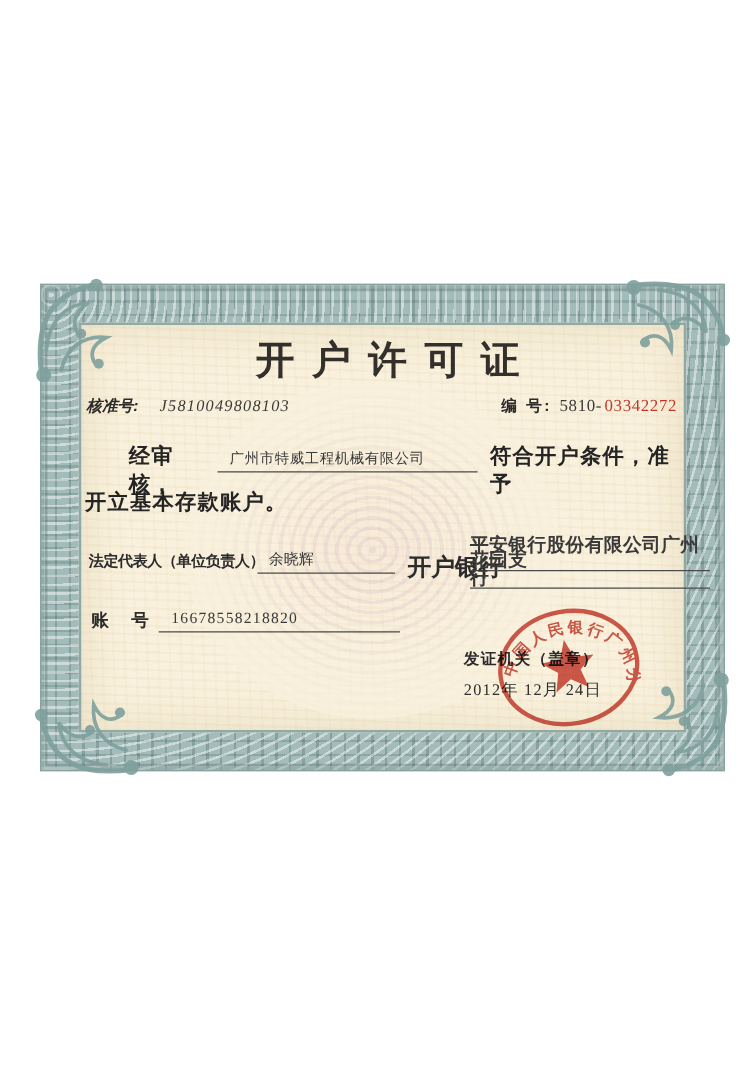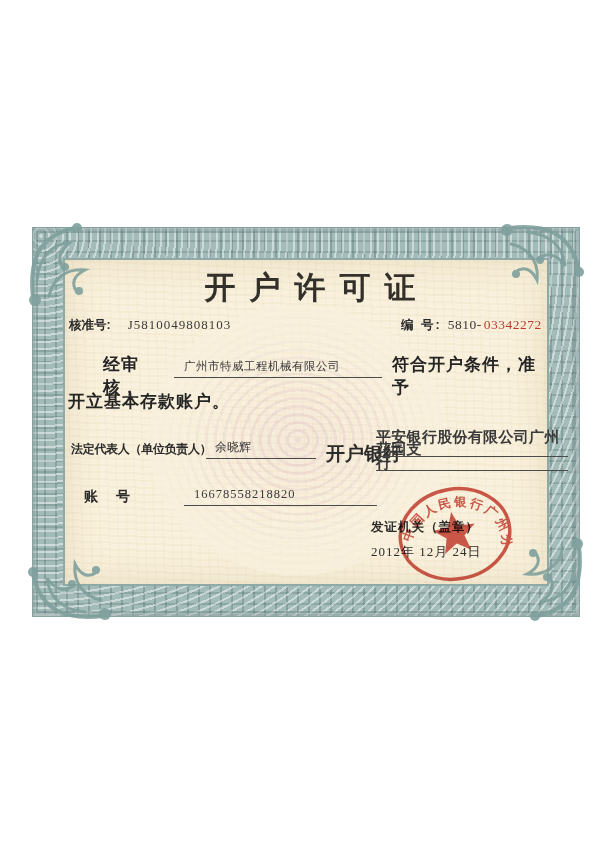--- a/index.html
+++ b/index.html
@@ -46,21 +46,21 @@
   .title{
     position:absolute;left:0;top:7px;width:100%;margin:0;text-align:center;
     font-family:"Liberation Serif",serif;font-weight:bold;font-size:31px;
     letter-spacing:14px;padding-left:22px;box-sizing:border-box;color:#33302c;
   }
 
   .lbl{font-weight:bold;color:#2b2b2b;}
   .serif{font-family:"Liberation Serif",serif;color:#3a3a3a;}
   .underline{border-bottom:1px solid #4a4a4a;}
 
-  .approval-row{position:absolute;left:4px;top:57px;display:flex;align-items:baseline;}
+  .approval-row{position:absolute;left:4px;top:57px;display:flex;align-items:baseline;font-style:italic;}
   .approval-row .lbl{font-size:12.5px;}
   .approval-row .val{font-size:13px;margin-left:17px;letter-spacing:1px;}
 
   .serial-row{position:absolute;left:336px;top:57px;display:flex;align-items:flex-start;}
   .serial-row .lbl{font-size:12.5px;letter-spacing:2px;}
   .serial-row .val{font-size:13.5px;margin-left:6px;letter-spacing:.5px;}
   .serial-row .red{color:#c03a2b;margin-left:2px;}
 
   .bodyline1{position:absolute;left:38px;top:93px;display:flex;align-items:baseline;}
   .big{font-weight:bold;font-size:17px;color:#242424;letter-spacing:1px;}
@@ -70,21 +70,21 @@
   }
   .bodyline2{position:absolute;left:3px;top:130px;}
 
   .legal-row{position:absolute;left:0;top:178px;width:100%;height:40px;}
   .rep-label{position:absolute;left:6px;top:3px;font-size:12px;letter-spacing:-0.3px;}
   .rep-value{position:absolute;left:141px;top:1px;width:110px;font-size:12px;padding:0 0 2px 9px;box-sizing:border-box;}
   .bank-label{position:absolute;left:261px;top:3px;font-size:19px;}
   .bank-value{position:absolute;left:311px;top:-7px;width:192px;}
   .bank-line{display:block;font-size:15px;line-height:12px;padding-bottom:1px;border-bottom:1px solid #4a4a4a;letter-spacing:.3px;font-weight:bold;}
 
-  .account-row{position:absolute;left:19px;top:227px;display:flex;align-items:center;gap:46px;}
+  .account-row{position:absolute;left:8px;top:227px;display:flex;align-items:center;}
   .account-label{font-size:14px;letter-spacing:2px;}
   .account-value{width:193px;margin-left:6px;font-size:12.5px;letter-spacing:1px;padding:0 0 3px 10px;box-sizing:border-box;}
 
   .issuer{position:absolute;left:306px;top:259px;font-size:12.5px;letter-spacing:1px;}
   .issue-date{position:absolute;left:306px;top:283px;font-size:13px;letter-spacing:1px;color:#2e2e2e;}
 
   .stamp{position:absolute;left:305px;top:199px;width:170px;height:150px;
     transform:rotate(-10deg);opacity:.82;mix-blend-mode:multiply;}
   .stamp .ring{fill:none;stroke:#c5382b;stroke-width:3.5;}
   .stamp .arc{fill:#c5382b;font-family:"Liberation Serif",serif;font-weight:bold;font-size:12.5px;letter-spacing:2.5px;}

